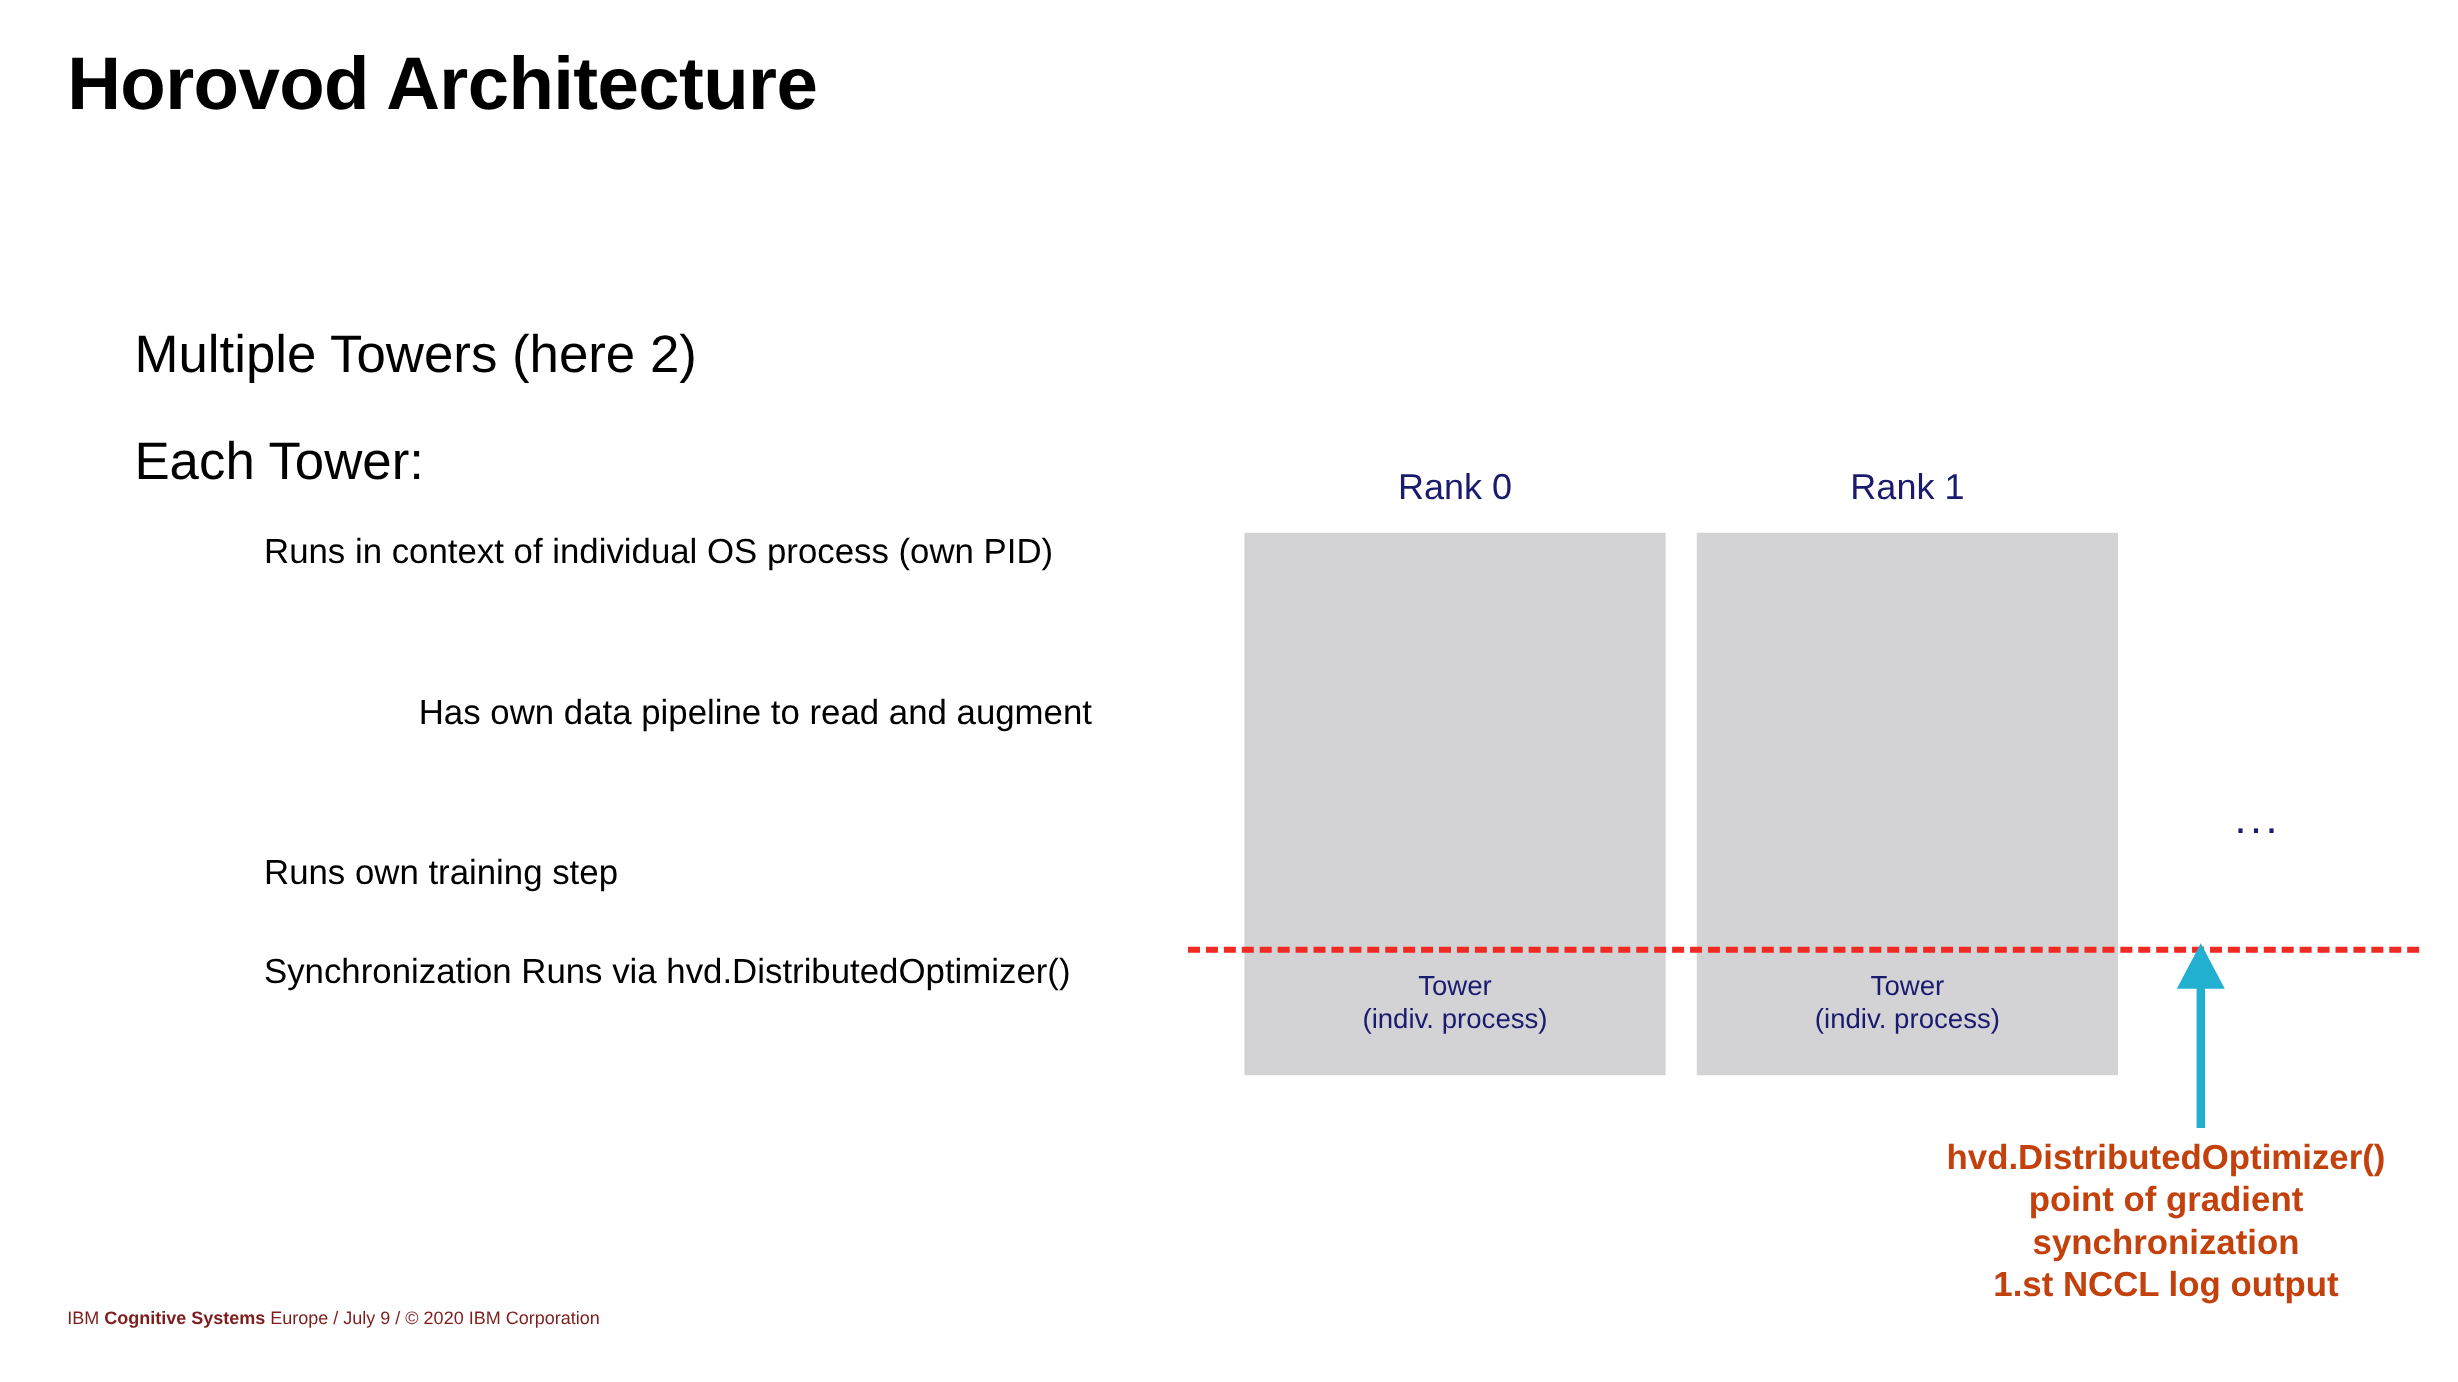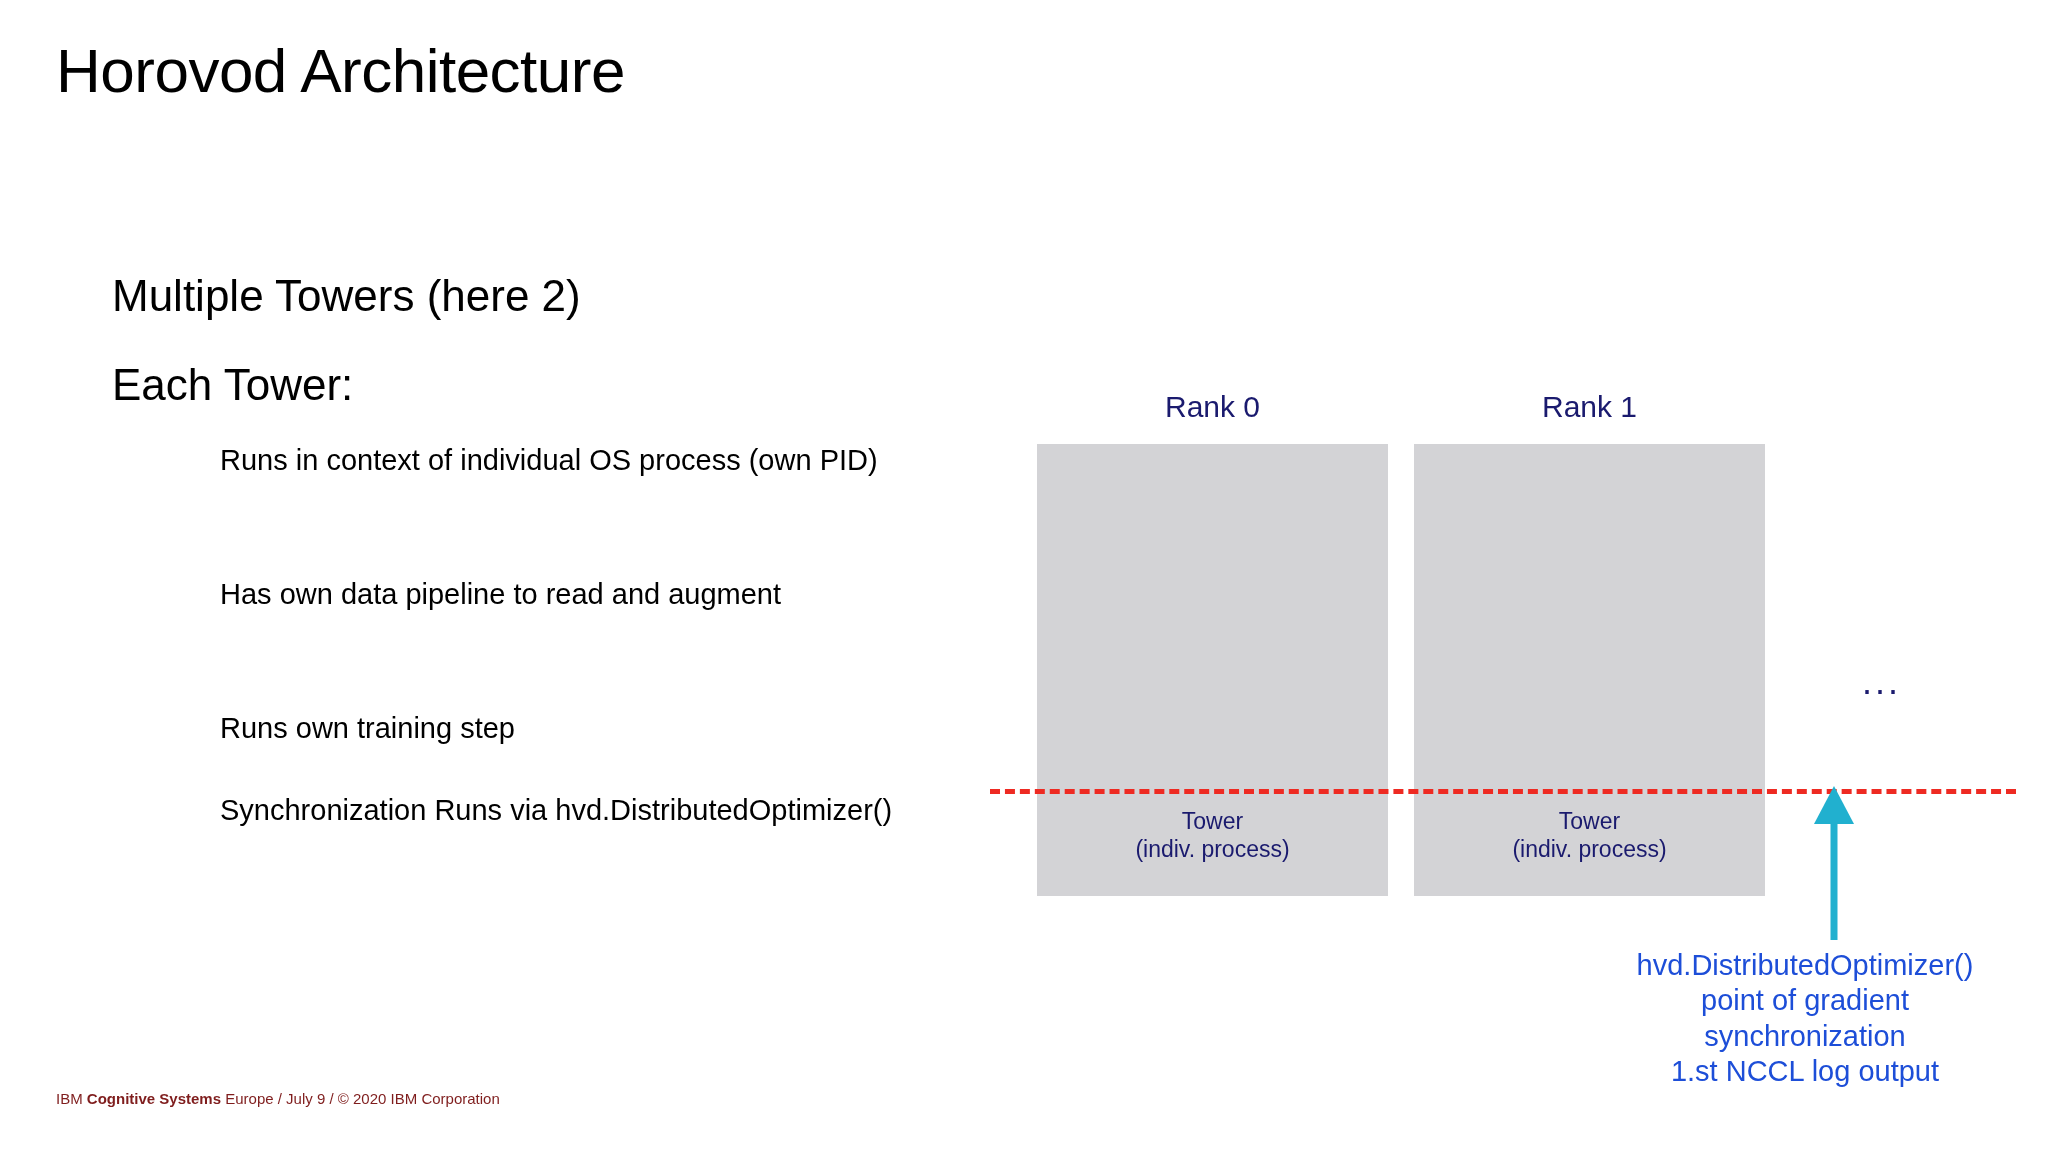--- a/index.html
+++ b/index.html
@@ -21,21 +21,21 @@
   }
 
   
   #slide-title {
     position: absolute;
     left: 56px;
     top: 36px;
     font-size: 62px;
     line-height: 1.12;
     color: #000000;
-    font-weight: 400;
+    font-weight: 700;
     letter-spacing: -0.5px;
     white-space: nowrap;
   }
 
   
   .body-l1 {
     position: absolute;
     left: 112px;
     font-size: 44px;
     line-height: 1.18;
@@ -50,21 +50,21 @@
     font-size: 29px;
     line-height: 1.16;
     color: #000000;
     font-weight: 400;
   }
 
   #line-multiple-towers { top: 270px; }
   #line-each-tower      { top: 359px; }
 
   #bullet-os-process    { top: 444px; }
-  #bullet-data-pipeline { top: 578px; }
+  #bullet-data-pipeline { top: 578px; text-align: right; }
   #bullet-training-step { top: 712px; }
   #bullet-sync-step     { top: 794px; }
 
   
   #diagram {
     position: absolute;
     left: 0;
     top: 0;
     width: 1692px;
     height: 1152px;
@@ -134,23 +134,24 @@
   }
 
   
   #sync-annotation {
     position: absolute;
     left: 1570px;
     top: 948px;
     width: 470px;
     font-size: 29px;
     line-height: 1.22;
-    color: #1d4ed8;
+    color: #c2410c;
     text-align: center;
     white-space: pre-line;
+    font-weight: bold;
   }
 
   
   #footer {
     position: absolute;
     left: 56px;
     top: 1090px;
     font-size: 15px;
     color: #7f1d1d;
     white-space: nowrap;

